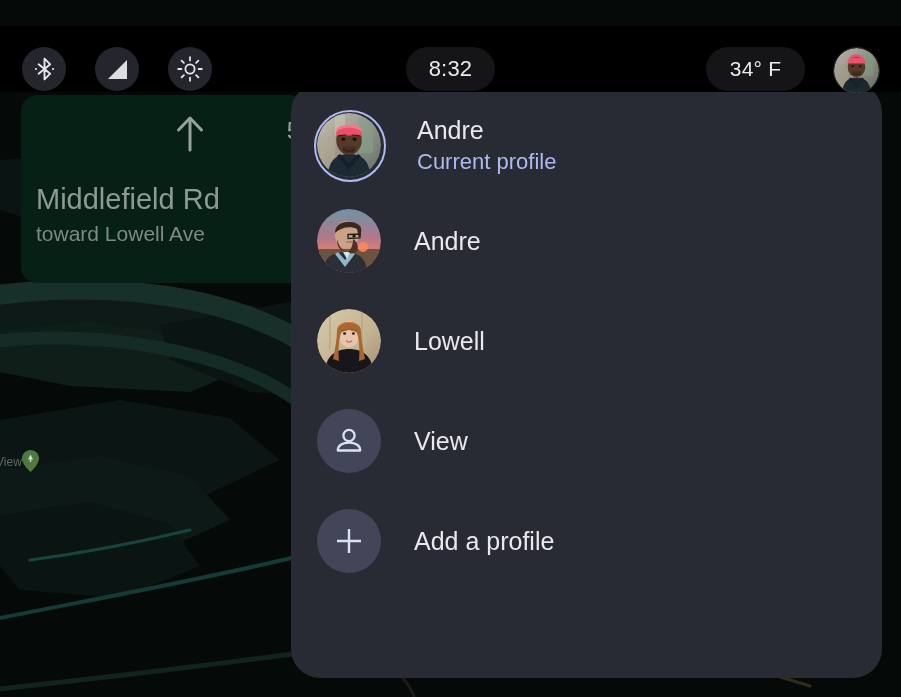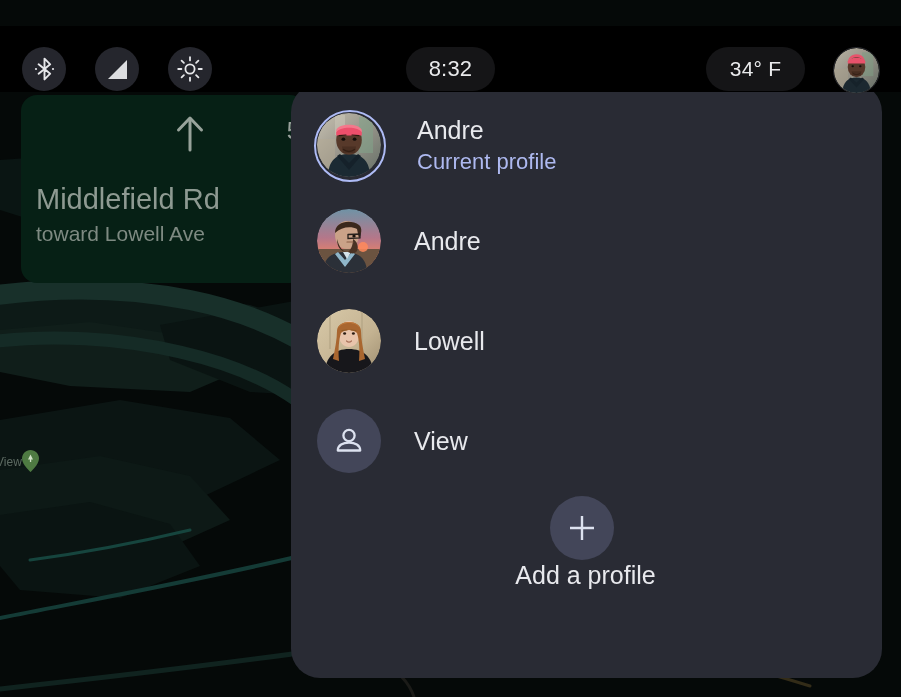--- a/index.html
+++ b/index.html
@@ -144,21 +144,21 @@
     left: 0;
     width: 556px;
     height: 90px;
     display: flex;
     align-items: center;
   }
   #row-andre   { top: 12px; height: 100px; }
   #row-josh    { top: 113px; }
   #row-heather { top: 213px; }
   #row-guest   { top: 313px; }
-  #row-add     { top: 413px; flex-direction: column; }
+  #row-add     { top: 413px; }
 
   .avatar-wrap {
     position: relative;
     margin-left: 26px;
     width: 64px; height: 64px;
     flex: 0 0 auto;
   }
   .avatar-img {
     position: absolute;
     left: 0; top: 0;

